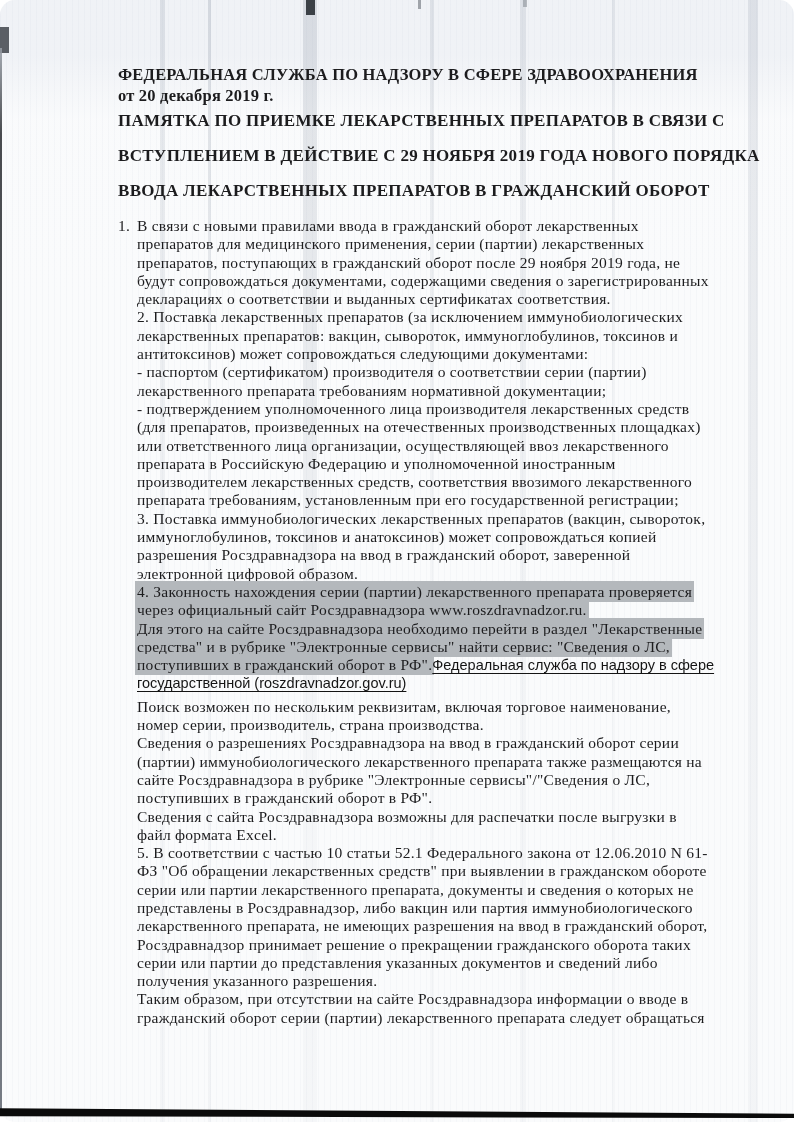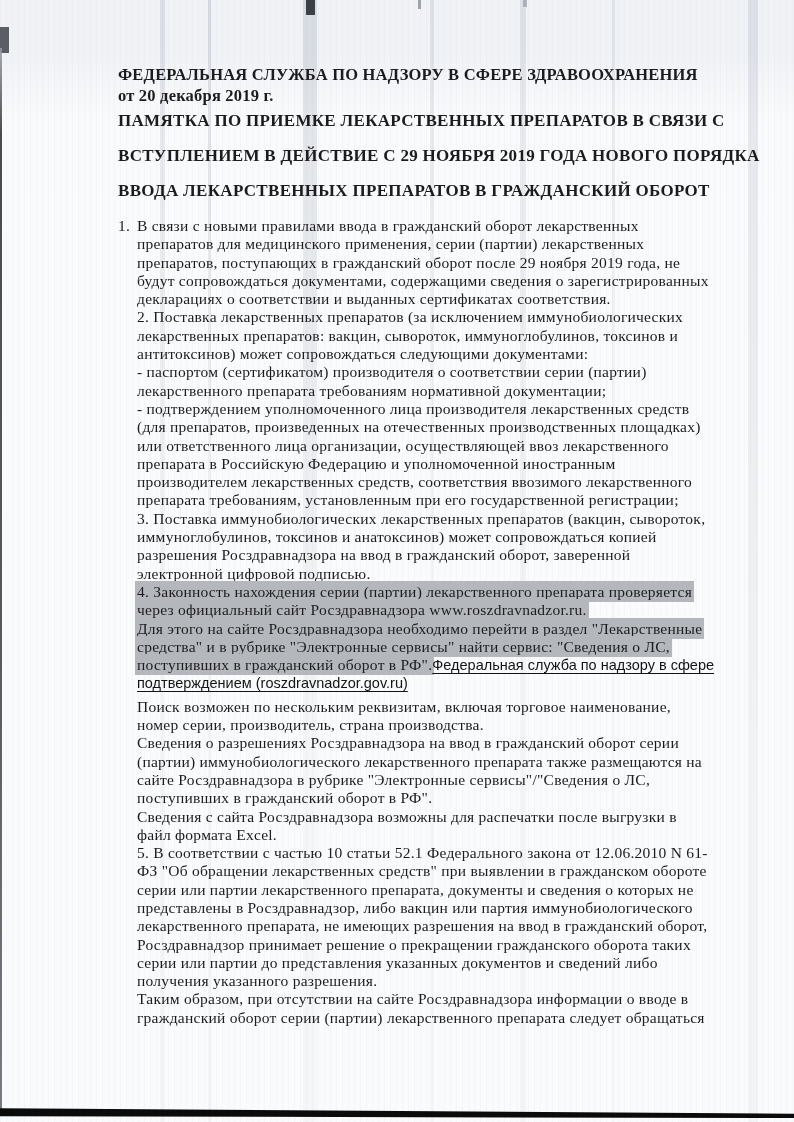--- a/index.html
+++ b/index.html
@@ -8,20 +8,21 @@
     background:#fff;
     font-family:"Liberation Serif", serif;
   }
   .page{
     position:relative;width:794px;height:1122px;
     background-color:#fafbfc;
     background-image:
       repeating-linear-gradient(90deg, rgba(188,197,212,0.09) 0 1px, transparent 1px 6px),
       linear-gradient(180deg, rgba(210,216,228,0.25) 0 55px, rgba(245,247,250,0.1) 120px, rgba(245,247,250,0) 300px);
     color:#1c1c1e;
+    border-radius:15px;
   }
   
   .streak{position:absolute;top:0;height:100%;pointer-events:none;}
   .s1{left:160px;width:5px;background:linear-gradient(rgba(120,132,150,.18), rgba(120,132,150,.05) 60%);}
   .s2{left:208px;width:3px;background:linear-gradient(rgba(110,122,140,.22), rgba(110,122,140,.06) 50%);}
   .s3{left:303px;width:14px;background:linear-gradient(rgba(115,126,144,.20), rgba(115,126,144,.04) 70%);}
   .s4{left:430px;width:4px;background:linear-gradient(rgba(120,132,150,.16), rgba(120,132,150,.04) 55%);}
   .s5{left:520px;width:6px;background:linear-gradient(rgba(120,132,150,.16), rgba(120,132,150,.05) 65%);}
   .s6{left:612px;width:3px;background:linear-gradient(rgba(120,132,150,.14), rgba(120,132,150,.04) 50%);}
   .s7{left:748px;width:10px;background:linear-gradient(rgba(130,140,158,.18), rgba(130,140,158,.06) 75%);}
@@ -99,33 +100,33 @@
           <div class="line"><span class="line-text">лекарственного препарата требованиям нормативной документации;</span></div>
           <div class="line"><span class="line-text">- подтверждением уполномоченного лица производителя лекарственных средств</span></div>
           <div class="line"><span class="line-text">(для препаратов, произведенных на отечественных производственных площадках)</span></div>
           <div class="line"><span class="line-text">или ответственного лица организации, осуществляющей ввоз лекарственного</span></div>
           <div class="line"><span class="line-text">препарата в Российскую Федерацию и уполномоченной иностранным</span></div>
           <div class="line"><span class="line-text">производителем лекарственных средств, соответствия ввозимого лекарственного</span></div>
           <div class="line"><span class="line-text">препарата требованиям, установленным при его государственной регистрации;</span></div>
           <div class="line"><span class="line-text">3. Поставка иммунобиологических лекарственных препаратов (вакцин, сывороток,</span></div>
           <div class="line"><span class="line-text">иммуноглобулинов, токсинов и анатоксинов) может сопровождаться копией</span></div>
           <div class="line"><span class="line-text">разрешения Росздравнадзора на ввод в гражданский оборот, заверенной</span></div>
-          <div class="line"><span class="line-text">электронной цифровой подписью.</span></div>
+          <div class="line"><span class="line-text">электронной цифровой образом.</span></div>
         </div>
       <div class="hl-block">
           <div class="line"><span class="line-text">4. Законность нахождения серии (партии) лекарственного препарата проверяется</span></div>
           <div class="line"><span class="line-text">через официальный сайт Росздравнадзора www.roszdravnadzor.ru.</span></div>
           <div class="line"><span class="line-text">Для этого на сайте Росздравнадзора необходимо перейти в раздел "Лекарственные</span></div>
           <div class="line"><span class="line-text">средства" и в рубрике "Электронные сервисы" найти сервис: "Сведения о ЛС,</span></div>
         </div>
       <div class="line">
         <span class="hl-span">поступивших в гражданский оборот в РФ".</span><span class="doc-link">Федеральная служба по надзору в сфере</span>
       </div>
       <div class="line link-line">
-        <span class="doc-link">подтверждением (roszdravnadzor.gov.ru)</span>
+        <span class="doc-link">государственной (roszdravnadzor.gov.ru)</span>
       </div>
       <div>
           <div class="line"><span class="line-text">Поиск возможен по нескольким реквизитам, включая торговое наименование,</span></div>
           <div class="line"><span class="line-text">номер серии, производитель, страна производства.</span></div>
           <div class="line"><span class="line-text">Сведения о разрешениях Росздравнадзора на ввод в гражданский оборот серии</span></div>
           <div class="line"><span class="line-text">(партии) иммунобиологического лекарственного препарата также размещаются на</span></div>
           <div class="line"><span class="line-text">сайте Росздравнадзора в рубрике "Электронные сервисы"/"Сведения о ЛС,</span></div>
           <div class="line"><span class="line-text">поступивших в гражданский оборот в РФ".</span></div>
           <div class="line"><span class="line-text">Сведения с сайта Росздравнадзора возможны для распечатки после выгрузки в</span></div>
           <div class="line"><span class="line-text">файл формата Excel.</span></div>

